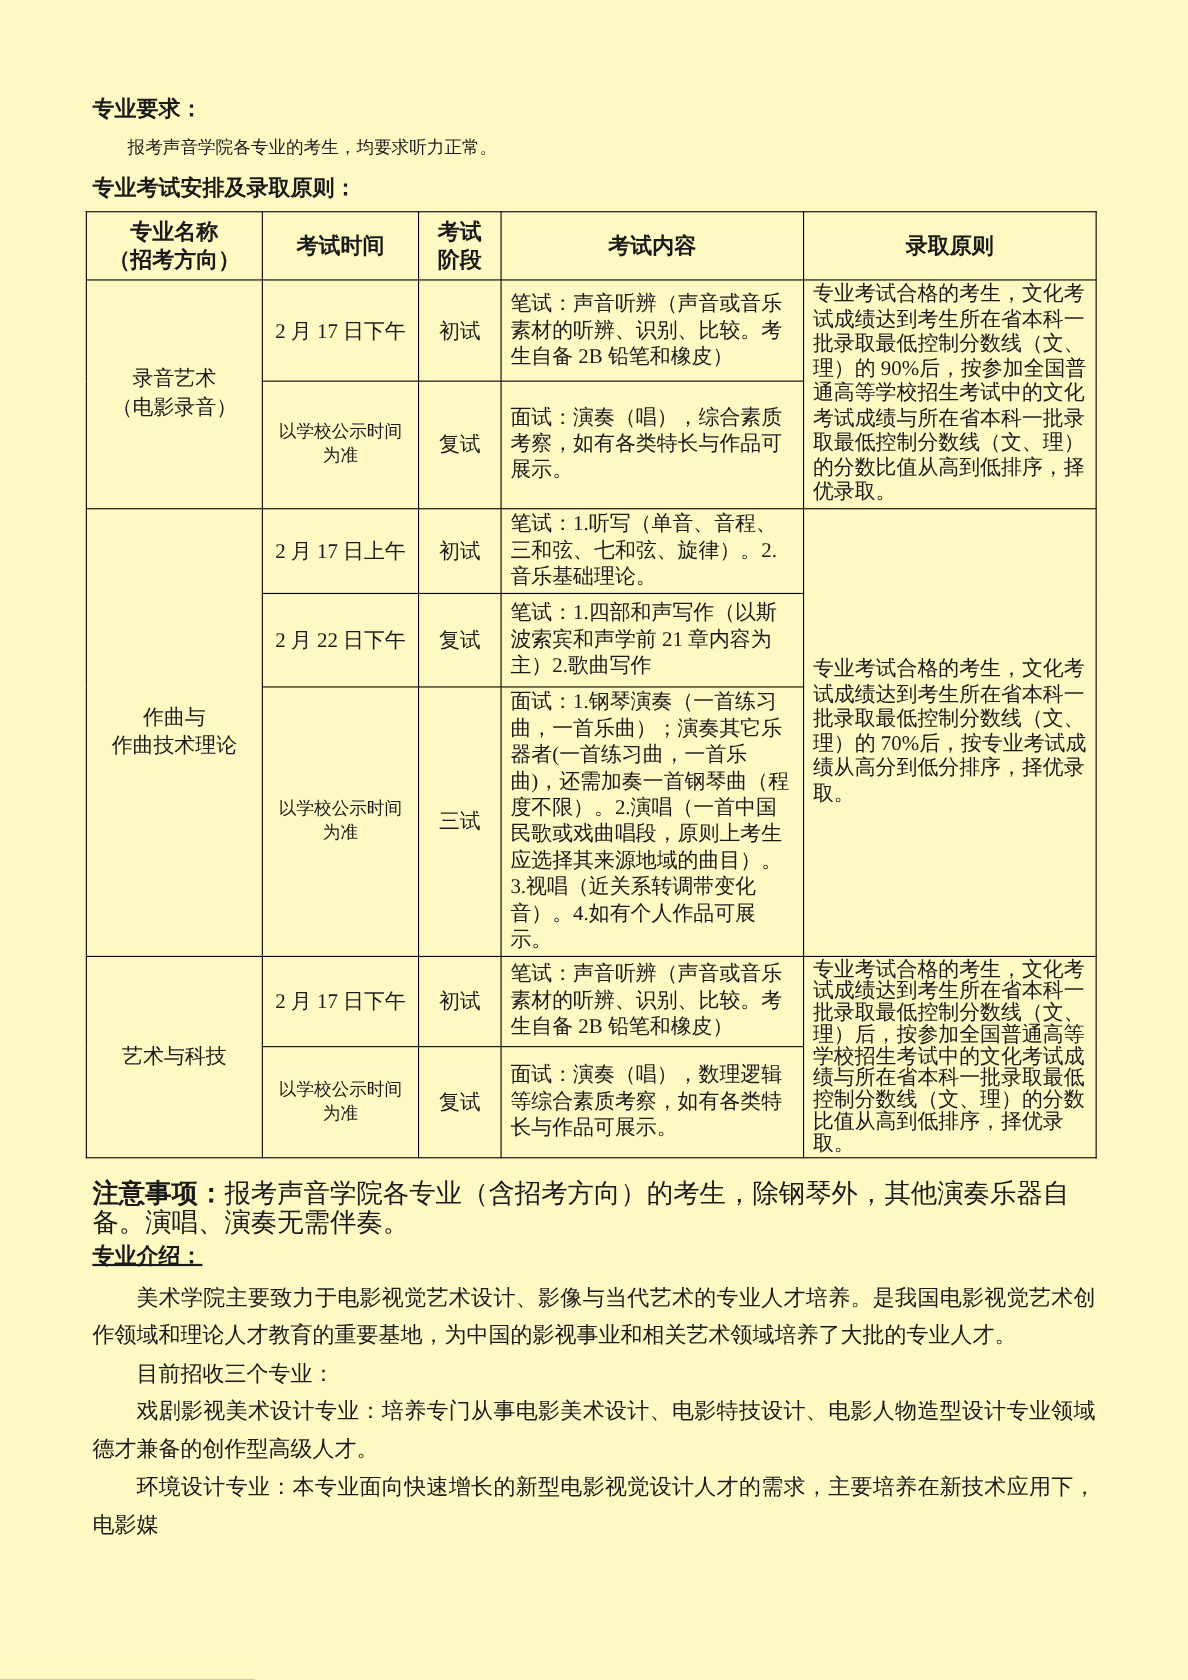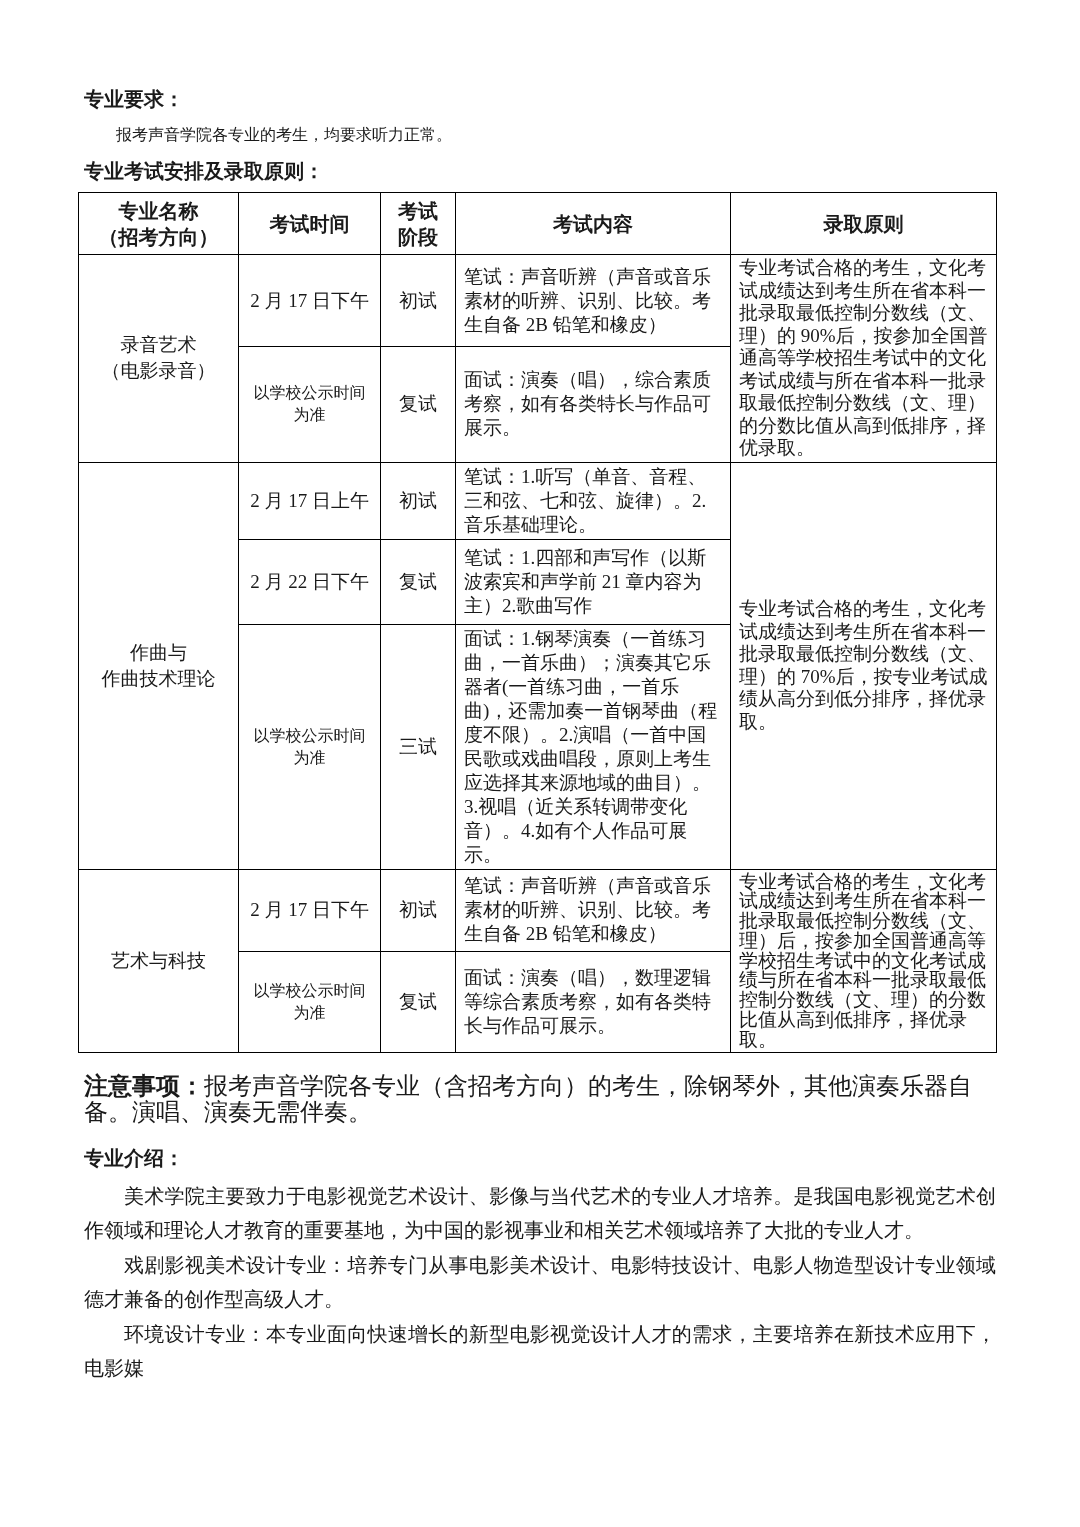--- a/index.html
+++ b/index.html
@@ -1,21 +1,21 @@
 <!DOCTYPE html>
 <html lang="zh"><head>
 <meta charset="utf-8">
 <style>
   html,body { margin:0; padding:0; background:#888; }
   .page {
     position: relative;
     width: 1080px;
     height: 1527px;
     margin: 0 auto;
-    background: #ffffff;
+    background: #fef9c3;
     box-sizing: border-box;
     padding: 86px 84px 1px 84px;
     color: #1a1a1a;
     font-family: "Liberation Serif", serif;
   }
   .hei { font-family: "Liberation Sans", sans-serif; font-weight: bold; }
   .h-bold { font-size: 20px; line-height: 27px; margin: 0 0 7px 0; }
   .body-line { font-size: 16px; line-height: 30px; margin: 0 0 8px 0; text-indent: 2em; }
 
   table.exam {
@@ -53,21 +53,21 @@
   td.principle.tight { line-height: 19.8px; }
 
   p.note { font-size: 24px; line-height: 26px; margin: 20px 0 0 0; }
   p.note .lbl { font-family: "Liberation Sans", sans-serif; font-weight: bold; }
 
   .school-row { margin-top: 24px; display: flex; align-items: center; height: 40px; }
   .school-title { font-family: "Liberation Sans", sans-serif; font-weight: bold; font-size: 27px; }
   .phone-icon { font-size: 32px; margin-left: 112px; color: #111; line-height: 32px; }
   .phone-label { font-weight: bold; font-size: 23px; margin-left: 10px; }
 
-  .intro-title { margin-top: 20px; }
+  .intro-title { margin-top: 4px; text-decoration: underline; }
   p.para { font-size: 20px; line-height: 34.5px; margin: 0; text-indent: 2em; text-align: justify; }
 </style>
 </head>
 <body>
 
 <div class="page">
 
   <div class="h-bold hei">专业要求：</div>
   <p class="body-line">报考声音学院各专业的考生，均要求听力正常。</p>
   <div class="h-bold hei">专业考试安排及录取原则：</div>
@@ -149,16 +149,17 @@
   </tbody>
     </table>
 
   <p class="note">
     <span class="lbl">注意事项：</span><span>报考声音学院各专业（含招考方向）的考生，除钢琴外，其他演奏乐器自备。演唱、演奏无需伴奏。</span>
   </p>
 
 
   <div class="h-bold hei intro-title">专业介绍：</div>
   <p class="para">美术学院主要致力于电影视觉艺术设计、影像与当代艺术的专业人才培养。是我国电影视觉艺术创作领域和理论人才教育的重要基地，为中国的影视事业和相关艺术领域培养了大批的专业人才。</p>
+  <p class="para">目前招收三个专业：</p>
   <p class="para">戏剧影视美术设计专业：培养专门从事电影美术设计、电影特技设计、电影人物造型设计专业领域德才兼备的创作型高级人才。</p>
   <p class="para">环境设计专业：本专业面向快速增长的新型电影视觉设计人才的需求，主要培养在新技术应用下，电影媒</p>
 
 </div>
 
 </body></html>

